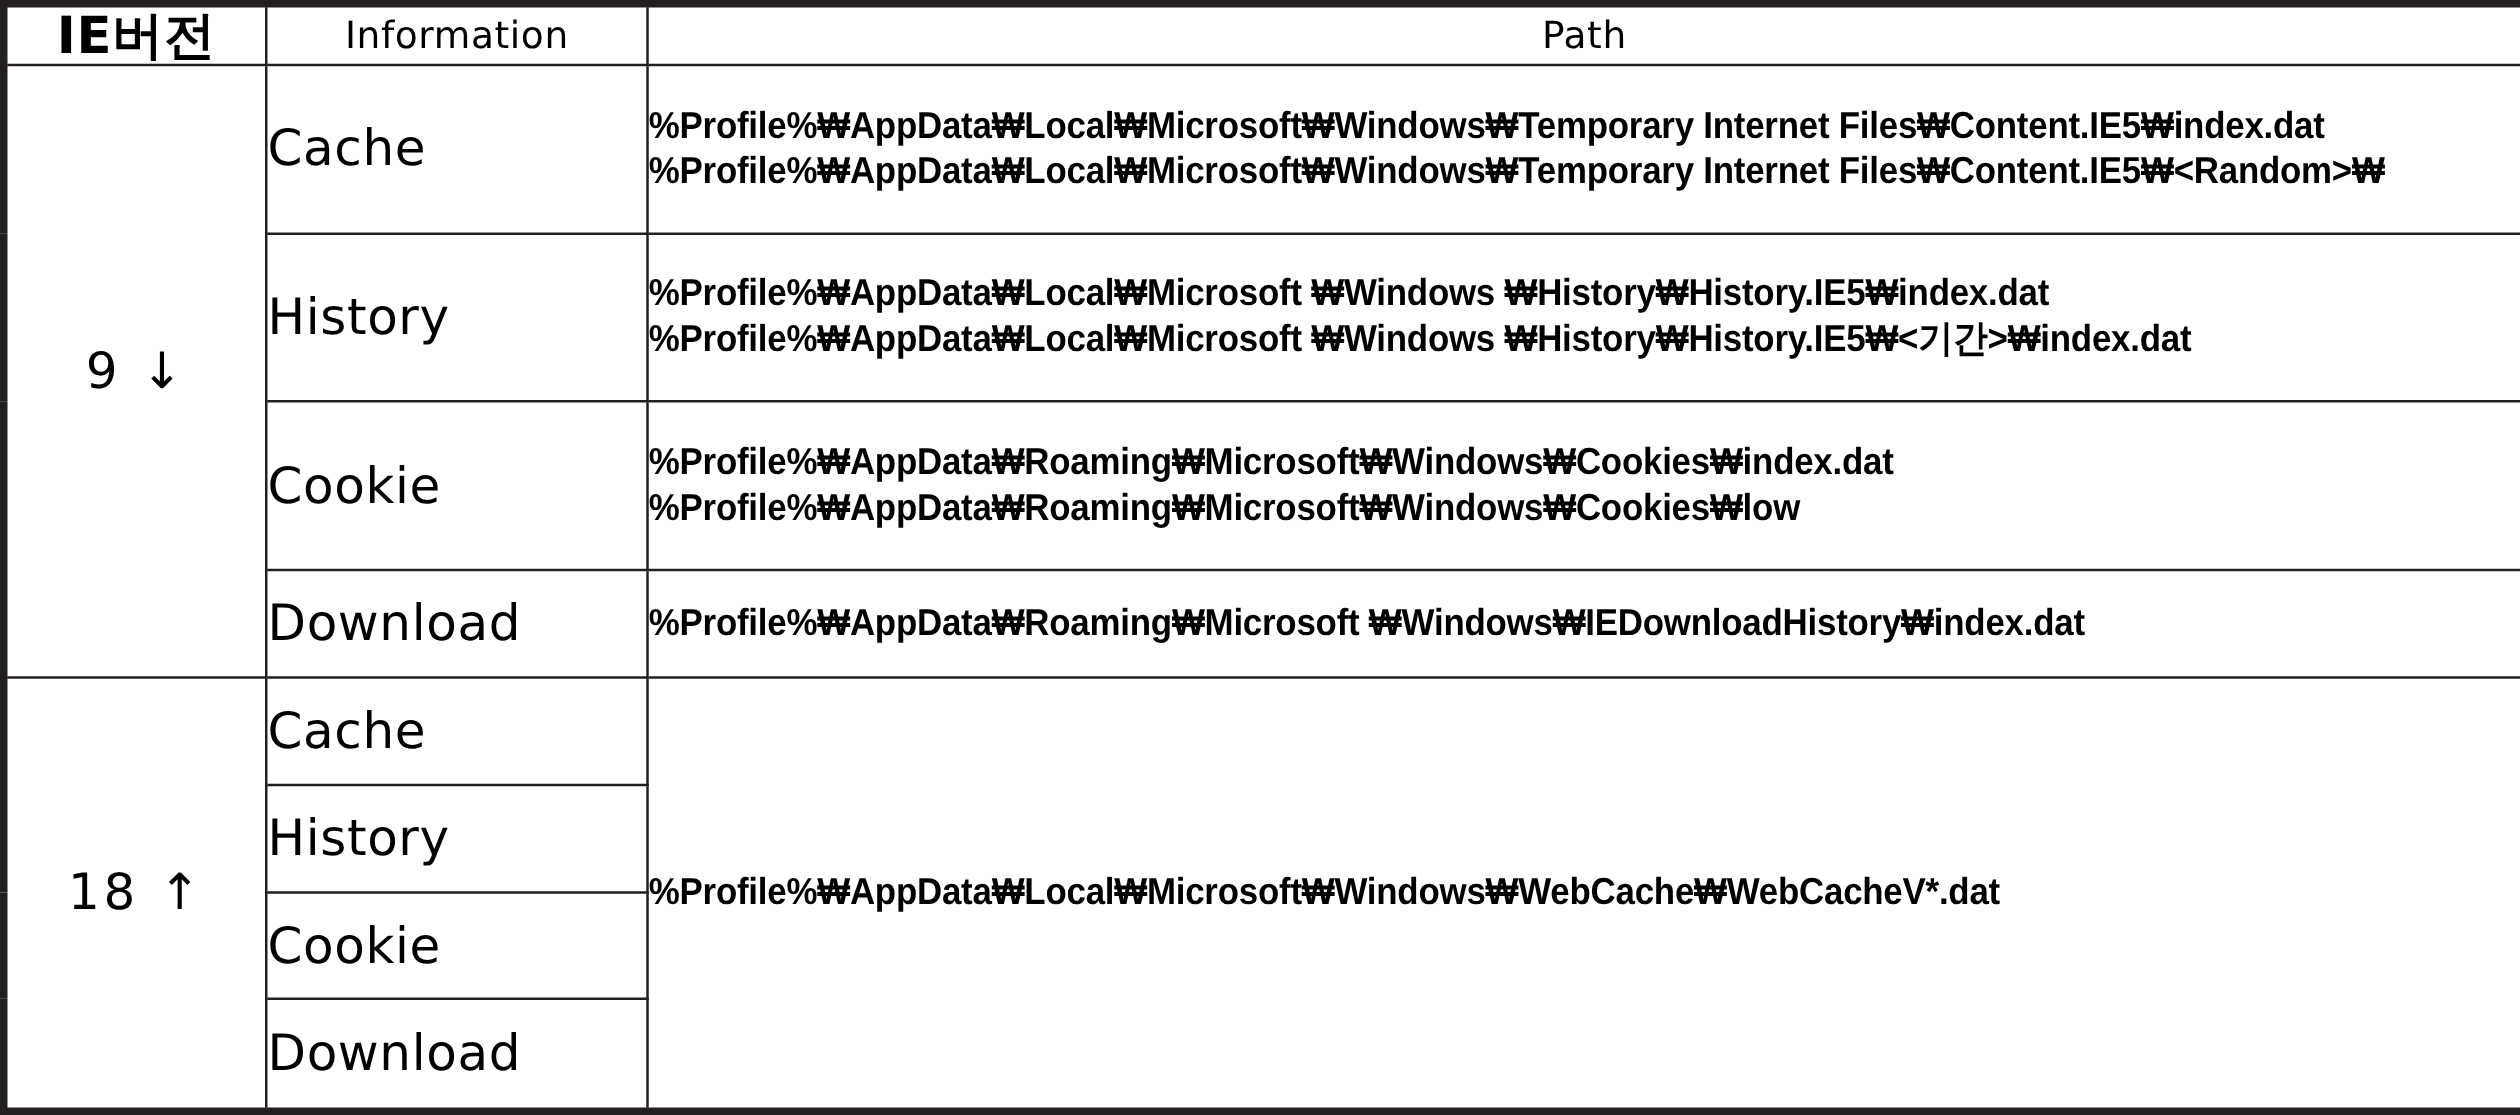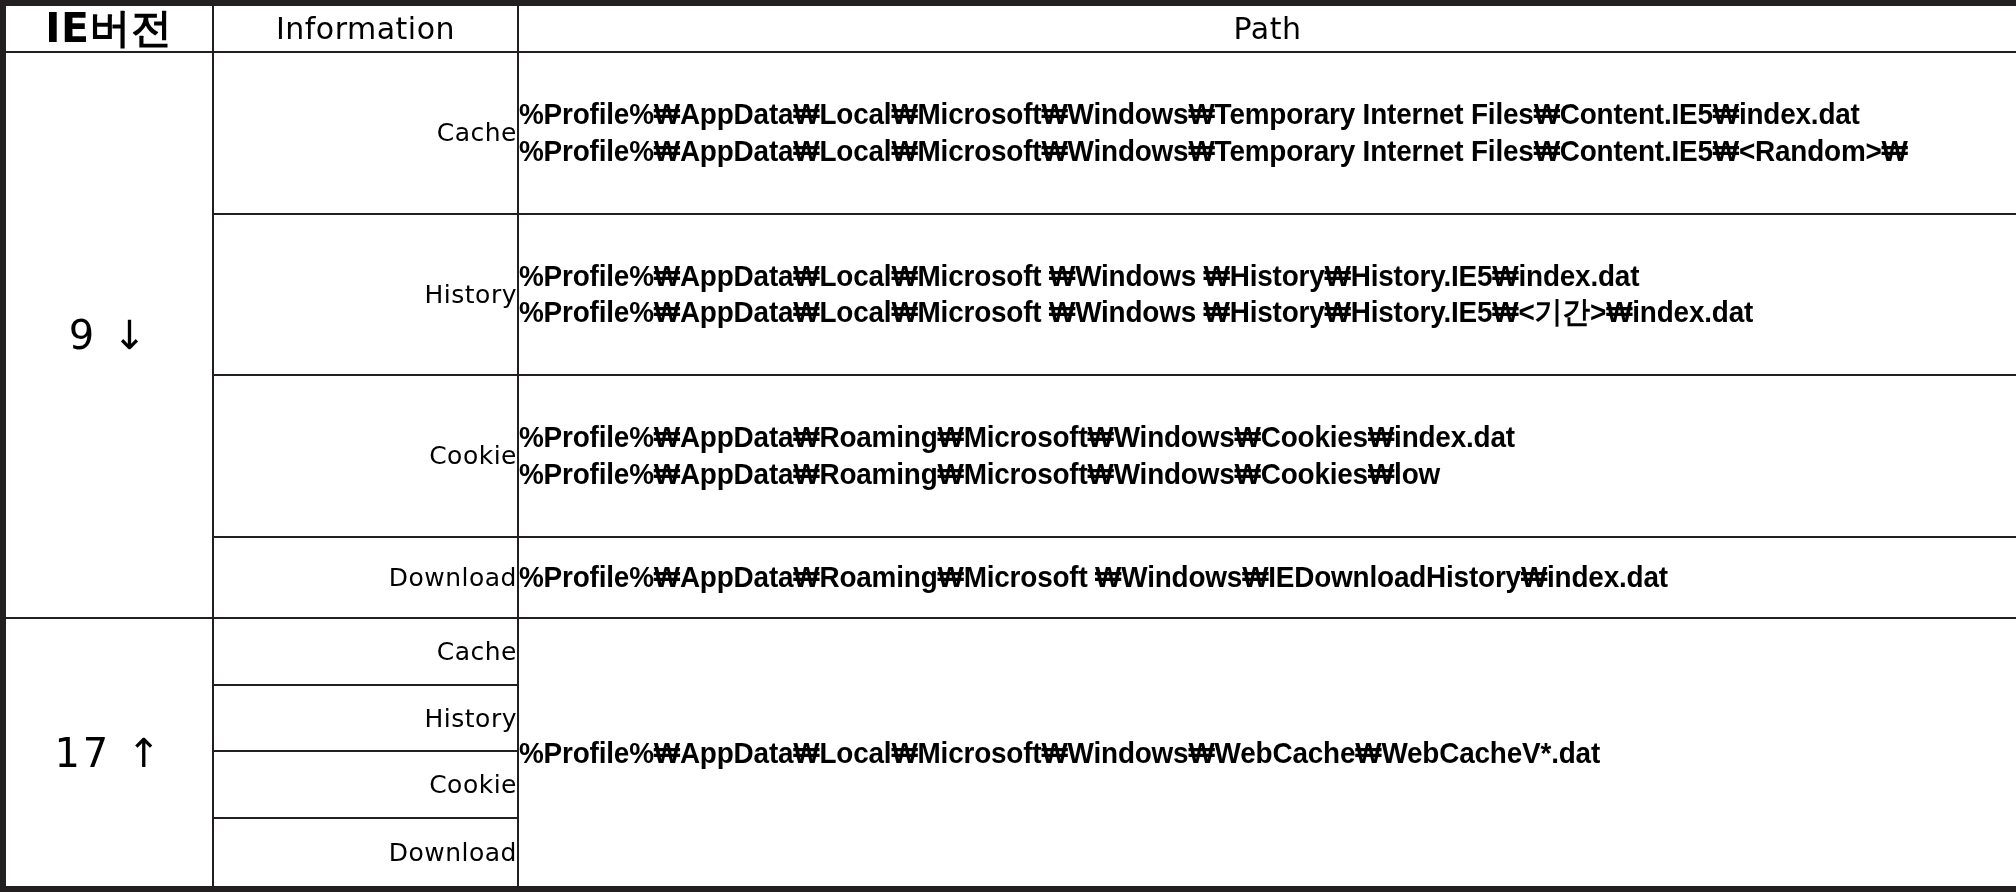--- a/index.html
+++ b/index.html
@@ -67,22 +67,22 @@
   .ver-cell {
     text-align: center;
     font-size: 40px;
     font-family: "DejaVu Sans", "Liberation Sans", sans-serif;
     letter-spacing: 3px;
     white-space: nowrap;
   }
 
   
   .info-cell {
-    text-align: right;
-    font-size: 25px;
+    text-align: left;
+    font-size: 40px;
     font-family: "DejaVu Sans", "Liberation Sans", sans-serif;
     letter-spacing: 0.5px;
     white-space: nowrap;
   }
 
   
   .path-cell {
     text-align: left;
     padding: 2px 0 2px 14px;
     font-size: 0;
@@ -153,21 +153,21 @@
 
       <tr>
         <td class="info-cell">Download</td>
         <td class="path-cell single">
           <span class="path-line">%Profile%₩AppData₩Roaming₩Microsoft ₩Windows₩IEDownloadHistory₩index.dat</span>
         </td>
       </tr>
 
       <tr>
         <td class="ver-cell" rowspan="4">
-          <span>17 ↑</span>
+          <span>18 ↑</span>
         </td>
         <td class="info-cell">Cache</td>
         <td class="path-cell merged single" rowspan="4">
           <span class="path-line">%Profile%₩AppData₩Local₩Microsoft₩Windows₩WebCache₩WebCacheV*.dat</span>
         </td>
       </tr>
       <tr>
         <td class="info-cell">History</td>
       </tr>
       <tr>

